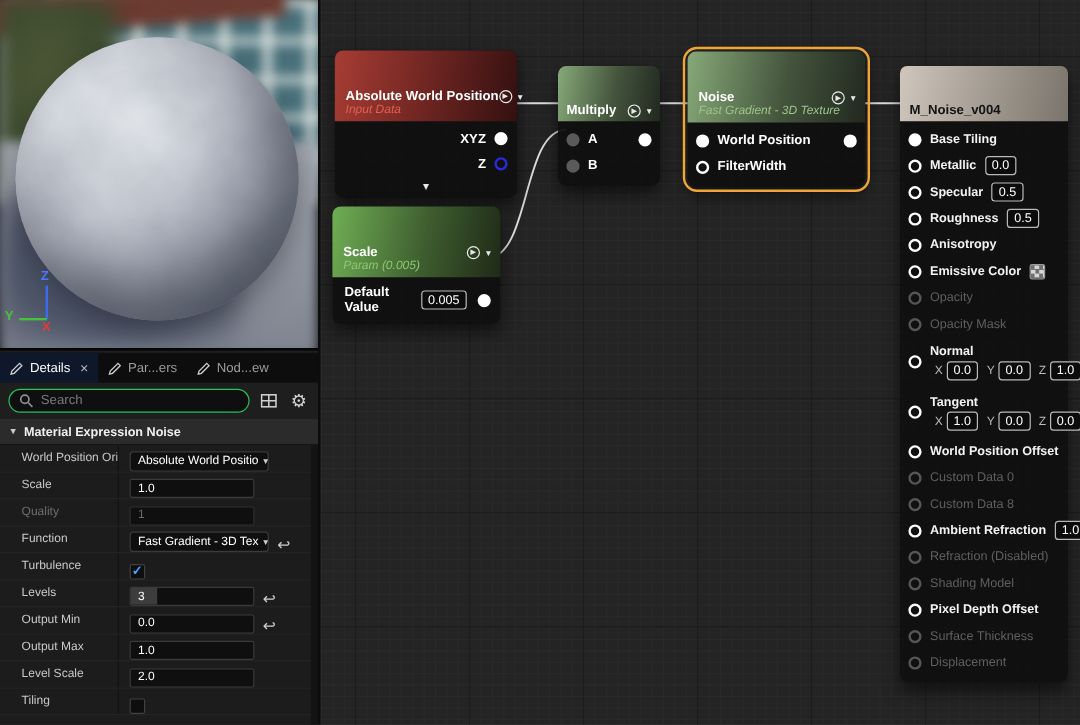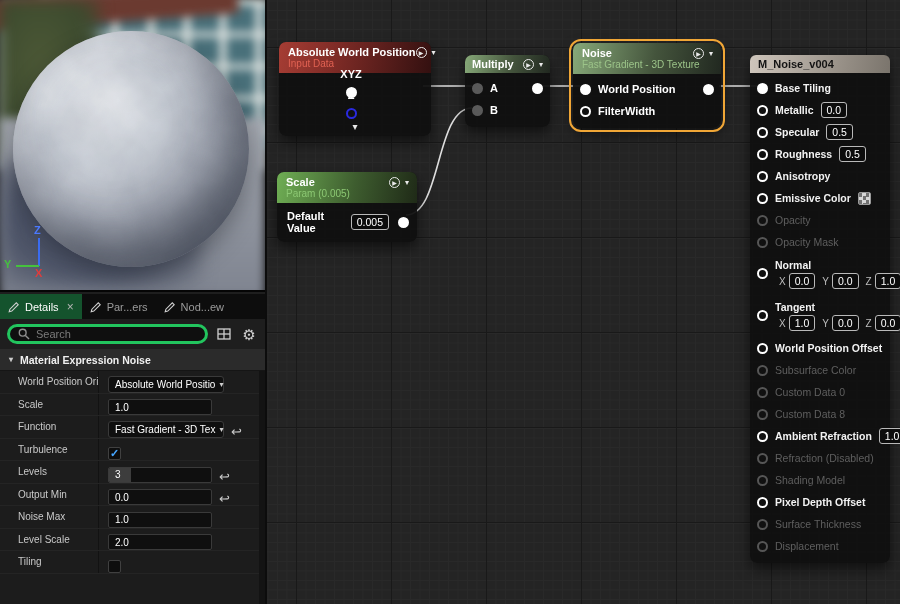--- a/index.html
+++ b/index.html
@@ -33,27 +33,27 @@
   .gizmo { position: absolute; left: 8px; top: 228px; width: 56px; height: 54px; font-size: 11px; font-weight: bold; }
   .gz-zline { position: absolute; left: 30px; top: 10px; width: 2px; height: 28px; background: #3a6cf0; }
   .gz-yline { position: absolute; left: 8px; top: 37px; width: 23px; height: 2px; background: #45c13d; }
   .gz-z { position: absolute; left: 26px; top: -4px; color: #4a79ff; }
   .gz-y { position: absolute; left: -4px; top: 30px; color: #45c13d; }
   .gz-x { position: absolute; left: 27px; top: 39px; color: #e03c3c; }
 
   
   .tabbar { position: absolute; left: 0; top: 294px; width: 265px; height: 25px; background: #0d0d0d; display: flex; align-items: stretch; }
   .tab { display: flex; align-items: center; gap: 5px; padding: 0 8px; font-size: 11px; color: #9b9b9b; }
-  .tab.active { background: #14532d; color: #fdfdfd; }
+  .tab.active { background: #0f172a; color: #fdfdfd; }
   .tab .close { margin-left: 3px; color: #b5b5b5; font-size: 12px; line-height: 1; }
   .tab svg { flex: 0 0 auto; }
 
   
   .searchrow { position: absolute; left: 0; top: 319px; width: 265px; height: 30px; background: #1e1e1e; display: flex; align-items: center; padding: 0 7px; gap: 7px; }
-  .searchbox { width: 202px; height: 20px; background: #0f0f0f; border: 3px solid #22c55e; border-radius: 11px; display: flex; align-items: center; gap: 6px; padding: 0 8px; color: #7a7a7a; font-size: 11px; }
+  .searchbox { width: 202px; height: 20px; background: #0f0f0f; border: 1px solid #22c55e; border-radius: 11px; display: flex; align-items: center; gap: 6px; padding: 0 8px; color: #7a7a7a; font-size: 11px; }
   .icon-btn { display: flex; align-items: center; justify-content: center; width: 18px; height: 18px; color: #d0d0d0; }
   .gear-glyph { font-size: 15px; color: #cfcfcf; line-height: 1; }
 
   
   .section { position: absolute; left: 0; top: 349px; width: 265px; height: 22px; background: #2b2b2b; display: flex; align-items: center; gap: 7px; padding: 0 9px; font-size: 10.5px; font-weight: bold; color: #f0f0f0; border-bottom: 1px solid #151515; }
   .section .tri { font-size: 8px; color: #cdcdcd; }
 
   
   .rows { position: absolute; left: 0; top: 371px; width: 265px; height: 233px; background: #1c1c1c; overflow: hidden; }
   .rows::after { content: ""; position: absolute; right: 0; top: 0; width: 6px; height: 100%; background: #131313; }
@@ -80,43 +80,43 @@
       linear-gradient(90deg, #292929 1px, transparent 1px);
     background-size: 95px 95px, 95px 95px, 9.5px 9.5px, 9.5px 9.5px;
     background-position: 29px 47px, 29px 47px, 0.5px 0.5px, 0.5px 0.5px;
     overflow: hidden;
   }
   #wires { position: absolute; inset: 0; pointer-events: none; }
 
   .node { position: absolute; background: rgba(16,16,16,.95); border-radius: 7px; box-shadow: 0 6px 14px rgba(0,0,0,.55); font-size: 11px; }
   .node.selected { outline: 2px solid #f0a636; outline-offset: 2px; border-radius: 8px; }
   .nhdr { border-radius: 7px 7px 0 0; padding: 4px 8px 3px 9px; }
-  .trow { display: flex; align-items: center; }
+  .trow { display: flex; align-items: center; margin-top: 28px; }
   .ntitle { font-weight: bold; color: #fff; flex: 1; white-space: nowrap; }
   .hicons { display: flex; gap: 5px; align-items: center; }
   .circ { width: 11px; height: 11px; border: 1px solid #eaeaea; border-radius: 50%; font-size: 6px; display: flex; align-items: center; justify-content: center; color: #eaeaea; }
   .chev { color: #eaeaea; font-size: 8px; }
-  .sub { font-size: 10px; line-height: 12px; }
+  .sub { font-style: italic; font-size: 10px; line-height: 12px; }
 
   .hdr-red   { background: linear-gradient(100deg, #a63d34 0%, #7e2b26 38%, #331010 100%); }
   .hdr-red .sub { color: #e06152; }
   .hdr-green { background: linear-gradient(100deg, #87a979 0%, #44543c 55%, #212820 100%); }
   .hdr-green .sub { color: #9cc489; }
   .hdr-param { background: linear-gradient(100deg, #6fae54 0%, #3e5d2f 55%, #1f2a17 100%); }
   .hdr-param .sub { color: #8cc873; }
   .hdr-result { background: linear-gradient(100deg, #cfc6bc 0%, #938c83 70%, #7a746c 100%); border-radius: 6px 6px 0 0; padding: 3px 8px; }
   .hdr-result .ntitle { color: #141414; }
 
   .pin { width: 11px; height: 11px; border-radius: 50%; border: 2.5px solid #fff; background: transparent; flex: 0 0 auto; }
   .pin.filled { background: #fff; }
   .pin.gray { border-color: #5a5a5a; background: #5a5a5a; }
   .pin.blue { border-color: #2a2ae0; }
   .pin.dim { border-color: #565656; }
 
-  .awp-row { display: flex; justify-content: flex-end; align-items: center; gap: 7px; height: 21px; padding-right: 8px; font-weight: bold; color: #fff; flex-direction: column; }
+  .awp-row { display: flex; justify-content: flex-end; align-items: center; gap: 7px; height: 21px; padding-right: 8px; font-weight: bold; color: #fff; }
   .awp-chev { text-align: center; color: #e8e8e8; font-size: 10px; padding: 2px 0 4px; }
 
   .in-row { display: flex; align-items: center; gap: 7px; height: 22px; padding-left: 7px; font-weight: bold; color: #fff; position: relative; }
   .out-pin { position: absolute; right: 7px; }
 
   .scale-body { display: flex; align-items: center; gap: 7px; padding: 7px 8px 8px 10px; font-weight: bold; color: #fff; position: relative; }
   .vbox { border: 1px solid #b9b9b9; border-radius: 3px; background: #0c0c0c; padding: 1px 5px; font-size: 10.5px; font-weight: normal; color: #fff; }
 
   
   .res-body { padding: 4px 0 6px; }
@@ -217,20 +217,26 @@
               <span class="dchev">▾</span>
             </div>
           </div>
         </div>
         <div class="prow">
           <div class="plabel">Scale</div>
           <div class="pval">
             <div class="tinput">1.0</div>
           </div>
         </div>
+        <div class="prow disabled">
+          <div class="plabel">Quality</div>
+          <div class="pval">
+            <div class="tinput disabled">1</div>
+          </div>
+        </div>
         <div class="prow">
           <div class="plabel">Function</div>
           <div class="pval">
             <div class="dropdown">
               <span>Fast Gradient - 3D Tex</span>
               <span class="dchev">▾</span>
             </div>
             <span class="reset">↩</span>
           </div>
         </div>
@@ -250,21 +256,21 @@
           </div>
         </div>
         <div class="prow">
           <div class="plabel">Output Min</div>
           <div class="pval">
             <div class="tinput">0.0</div>
             <span class="reset">↩</span>
           </div>
         </div>
         <div class="prow">
-          <div class="plabel">Noise Max</div>
+          <div class="plabel">Output Max</div>
           <div class="pval">
             <div class="tinput">1.0</div>
           </div>
         </div>
         <div class="prow">
           <div class="plabel">Level Scale</div>
           <div class="pval">
             <div class="tinput">2.0</div>
           </div>
         </div>
@@ -440,24 +446,20 @@
               <span class="ax">Z</span>
               <span class="vbox">0.0</span>
             </div>
           </div>
           <div class="res-row">
             <span class="pin"></span>
             <span>World Position Offset</span>
           </div>
           <div class="res-row disabled">
             <span class="pin dim"></span>
-            <span>Subsurface Color</span>
-          </div>
-          <div class="res-row disabled">
-            <span class="pin dim"></span>
             <span>Custom Data 0</span>
           </div>
           <div class="res-row disabled">
             <span class="pin dim"></span>
             <span>Custom Data 8</span>
           </div>
           <div class="res-row">
             <span class="pin"></span>
             <span>Ambient Refraction</span>
             <span class="vbox">1.0</span>

